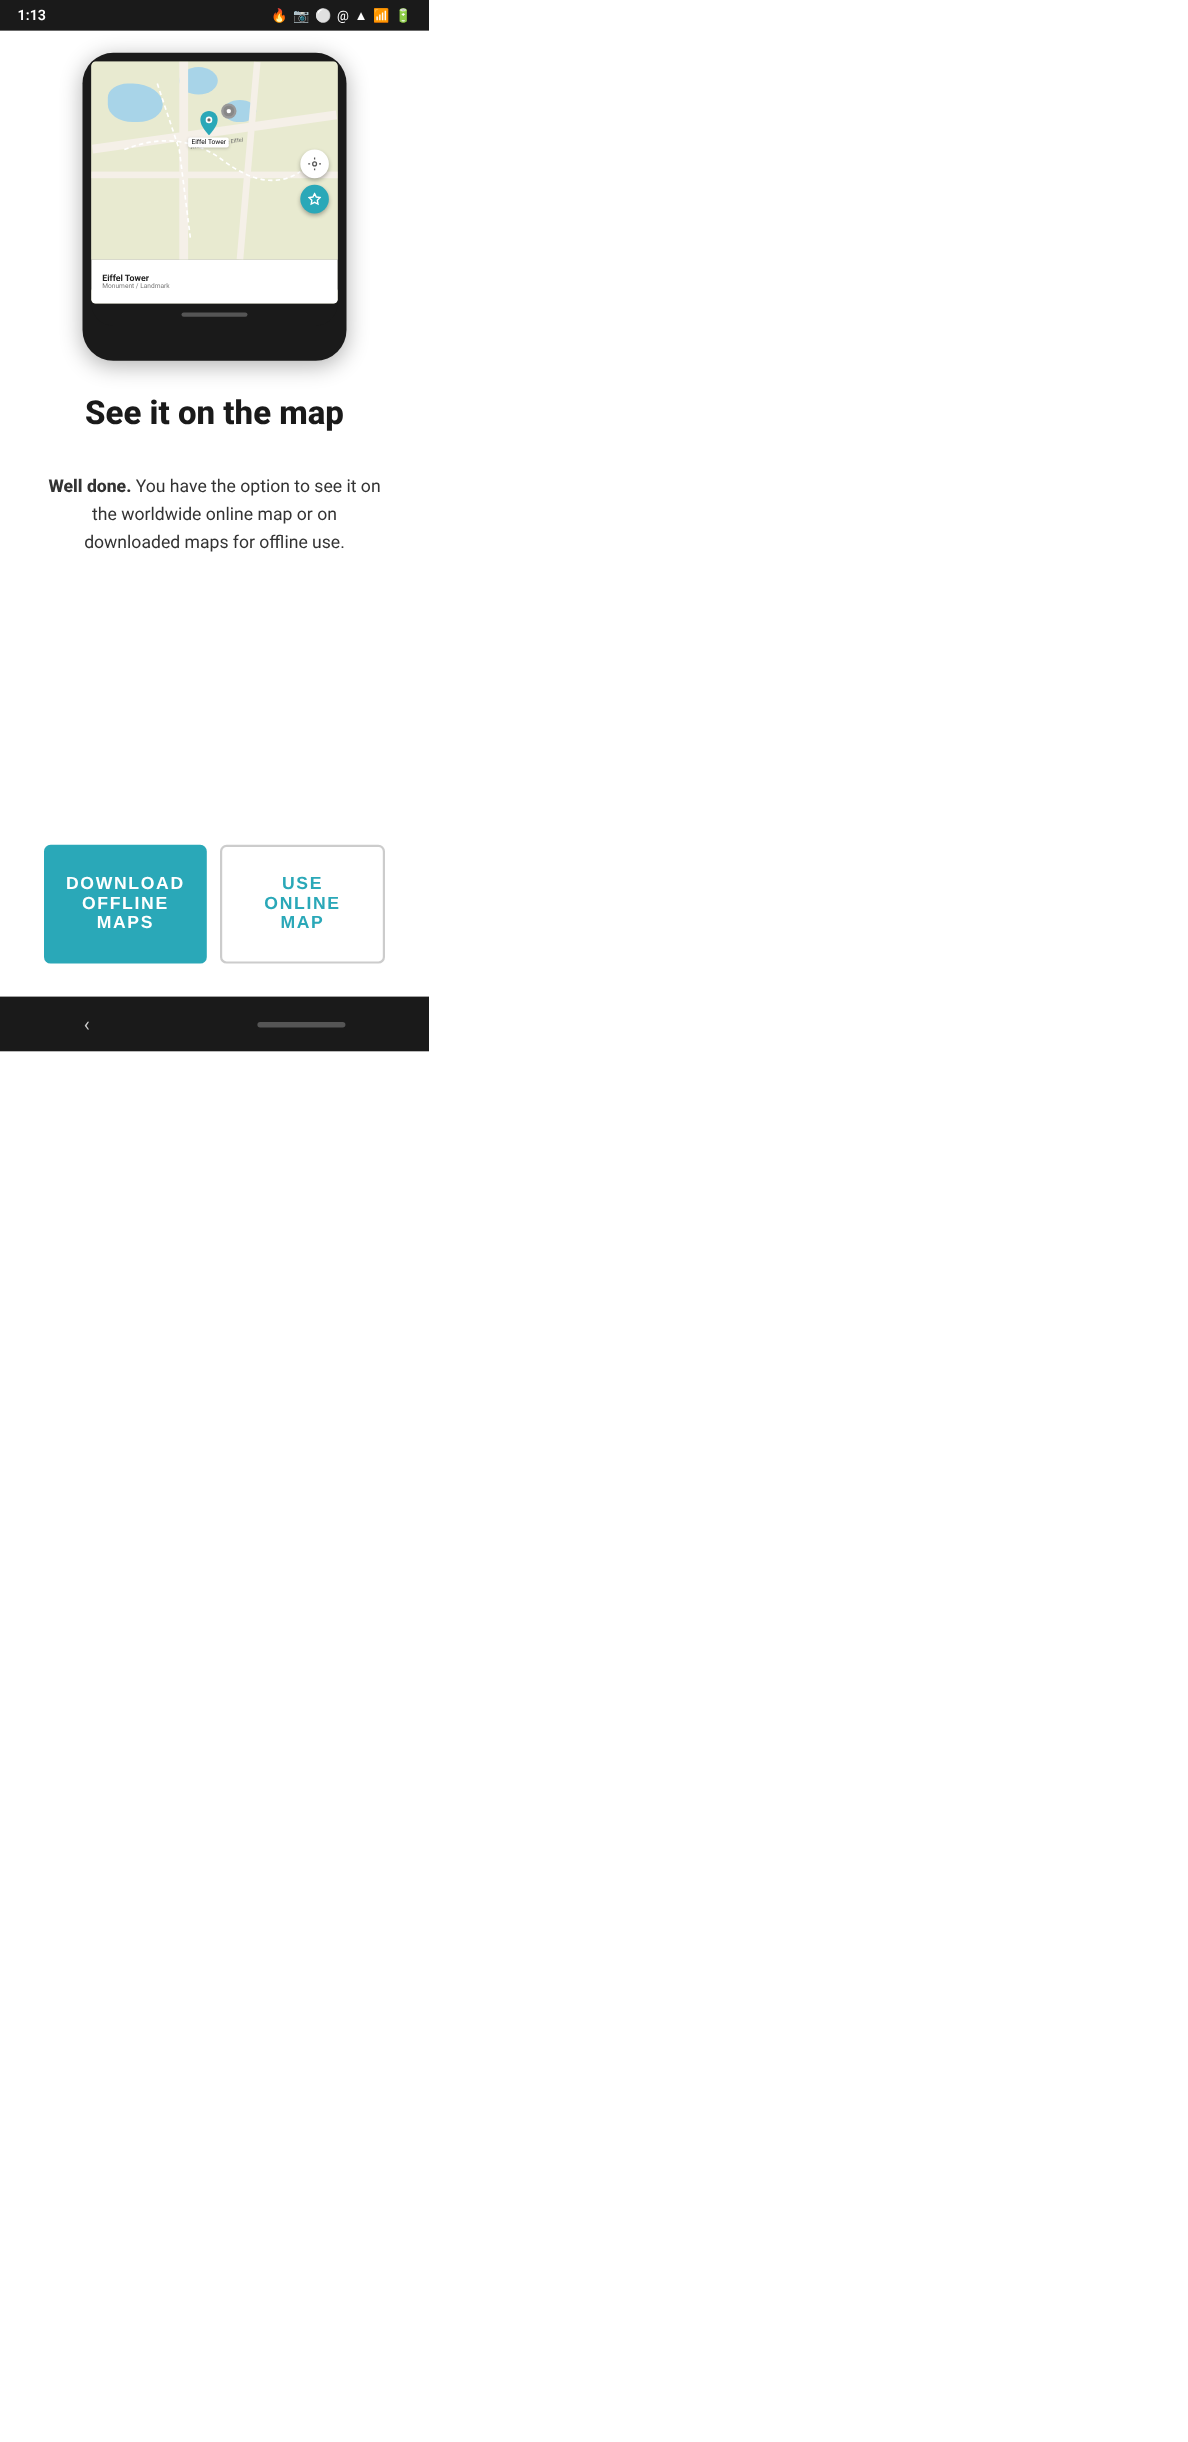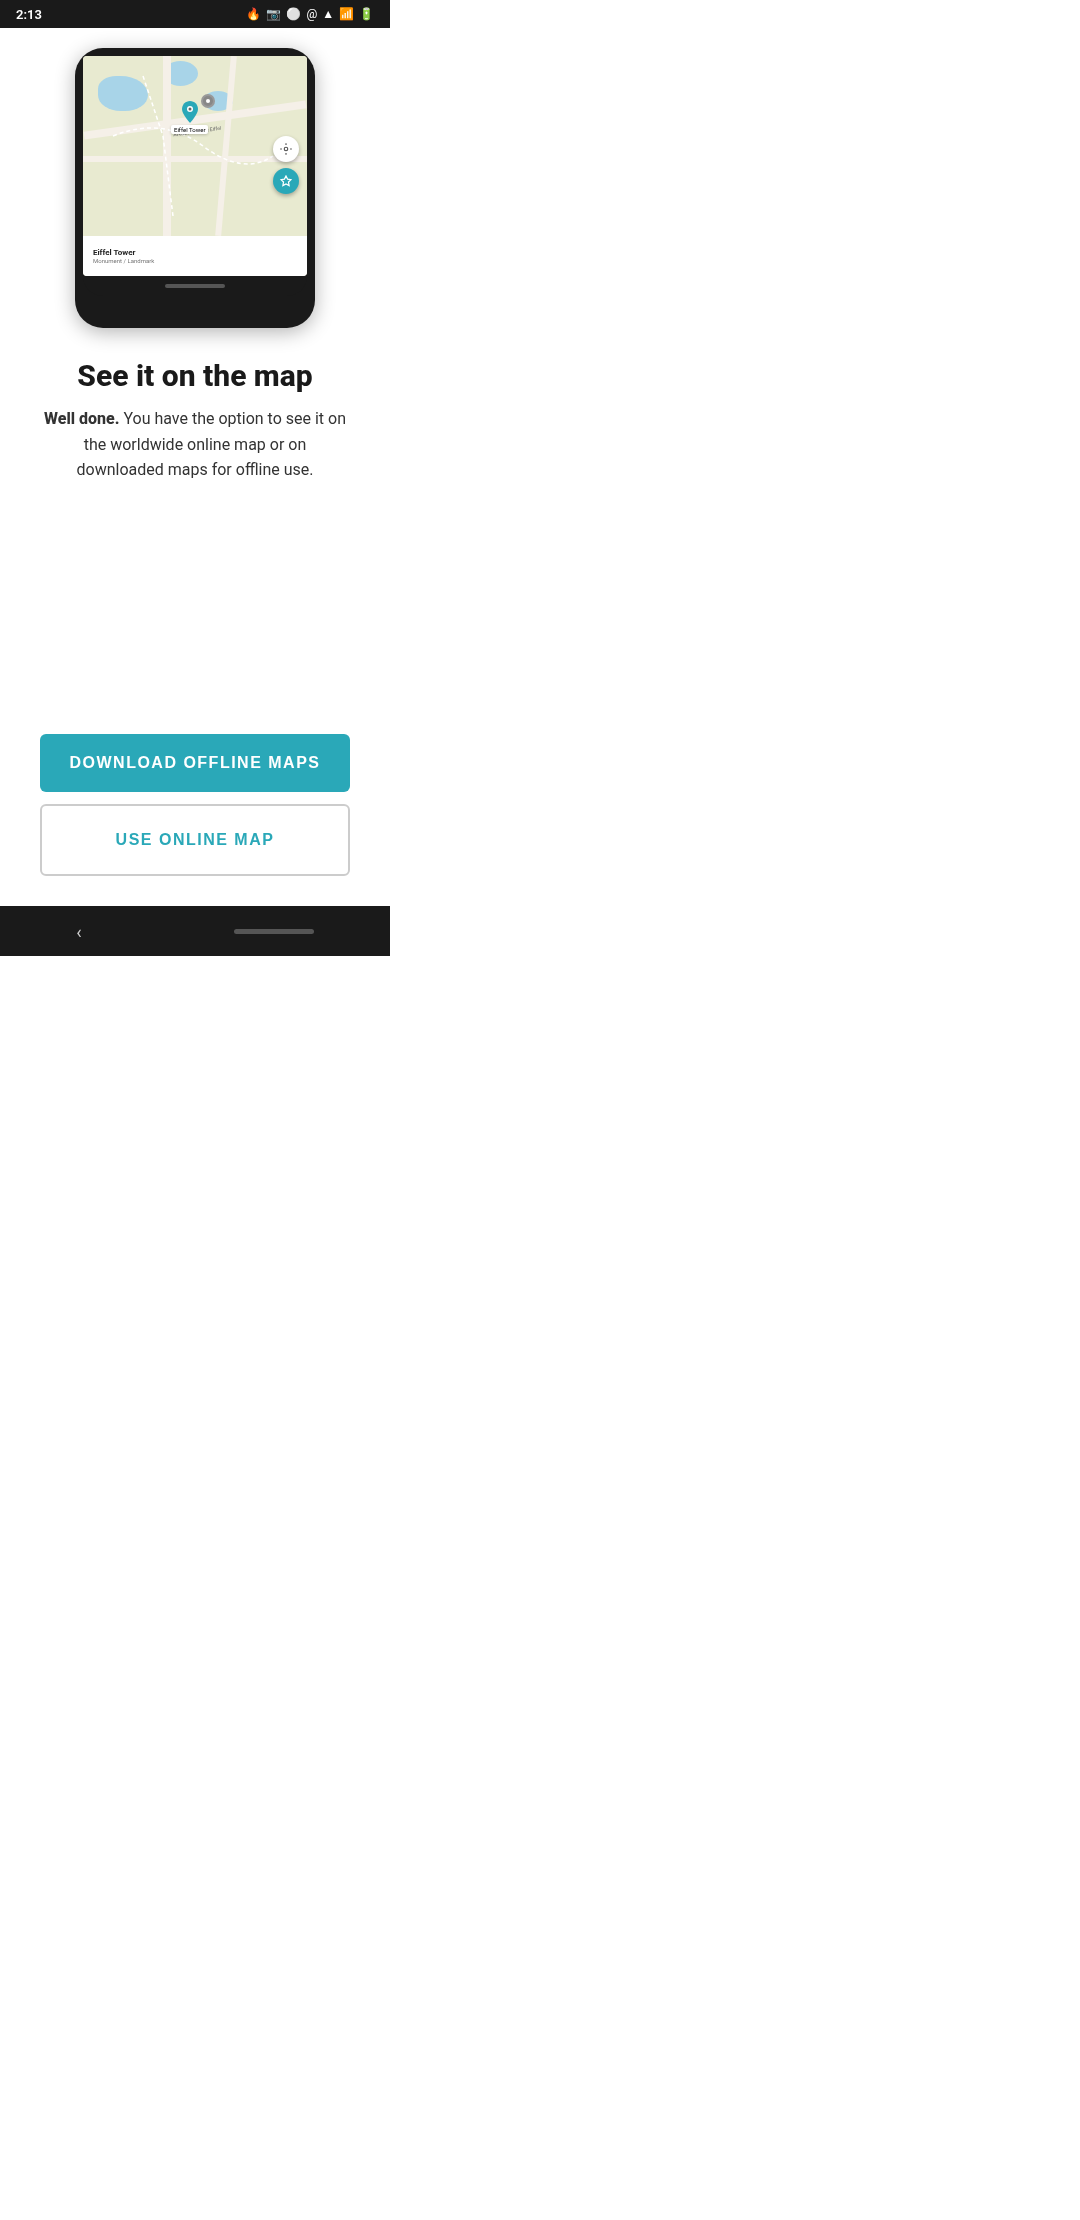--- a/index.html
+++ b/index.html
@@ -283,39 +283,39 @@
     .content-area {
       padding: 0 40px;
       text-align: center;
       flex: 1;
     }
 
     .main-title {
       font-size: 30px;
       font-weight: 800;
       color: #1a1a1a;
-      margin-bottom: 13px;
+      margin-bottom: 36px;
     }
 
     .description {
       font-size: 16px;
       line-height: 1.6;
       color: #333;
       margin-bottom: 80px;
     }
 
     .description strong {
       font-weight: 800;
     }
 
     
     .buttons-area {
       padding: 0 40px 30px 40px;
       display: flex;
-      flex-direction: column;
+      flex-direction: row;
       gap: 12px;
     }
 
     .btn-primary {
       width: 100%;
       padding: 20px;
       background: #2aa8b8;
       color: white;
       font-size: 16px;
       font-weight: 700;
@@ -369,21 +369,21 @@
       font-size: 5px;
       color: #666;
       transform: rotate(-8deg);
       white-space: nowrap;
     }
   </style>
 </head>
 <body>
 
 <div class="status-bar">
-  <span class="status-time">2:13</span>
+  <span class="status-time">1:13</span>
   <div class="status-icons">
     <span class="status-icon-item">🔥</span>
     <span class="status-icon-item">📷</span>
     <span class="status-icon-item">⚪</span>
     <span class="status-icon-item">@</span>
     <span class="status-icon-item">▲</span>
     <span class="status-icon-item">📶</span>
     <span class="status-icon-item">🔋</span>
   </div>
 </div>

